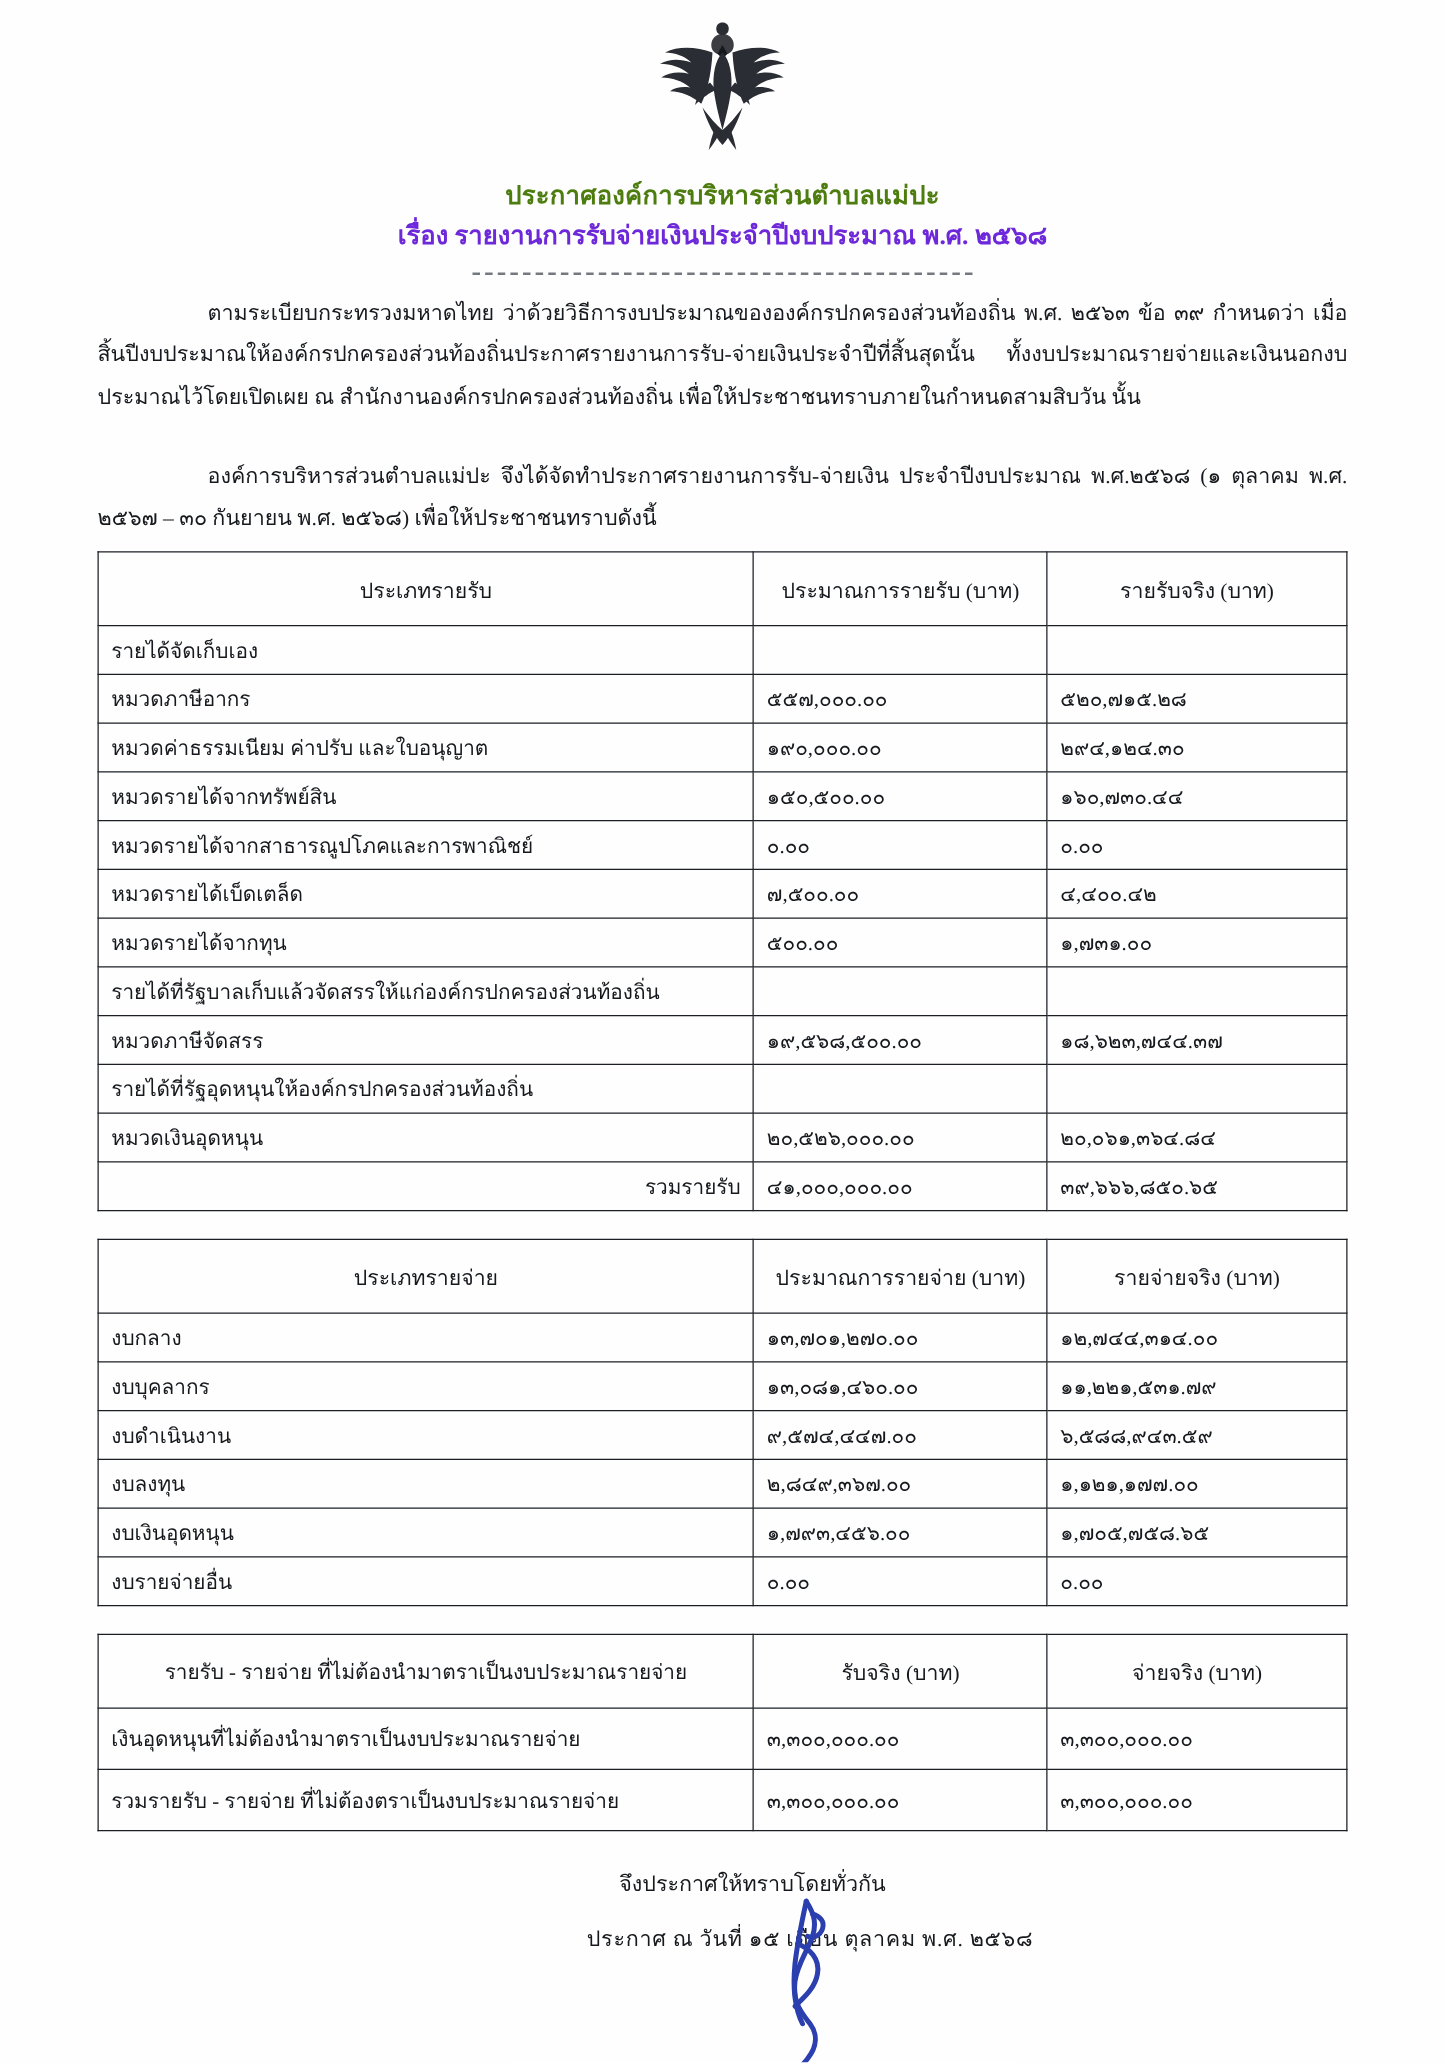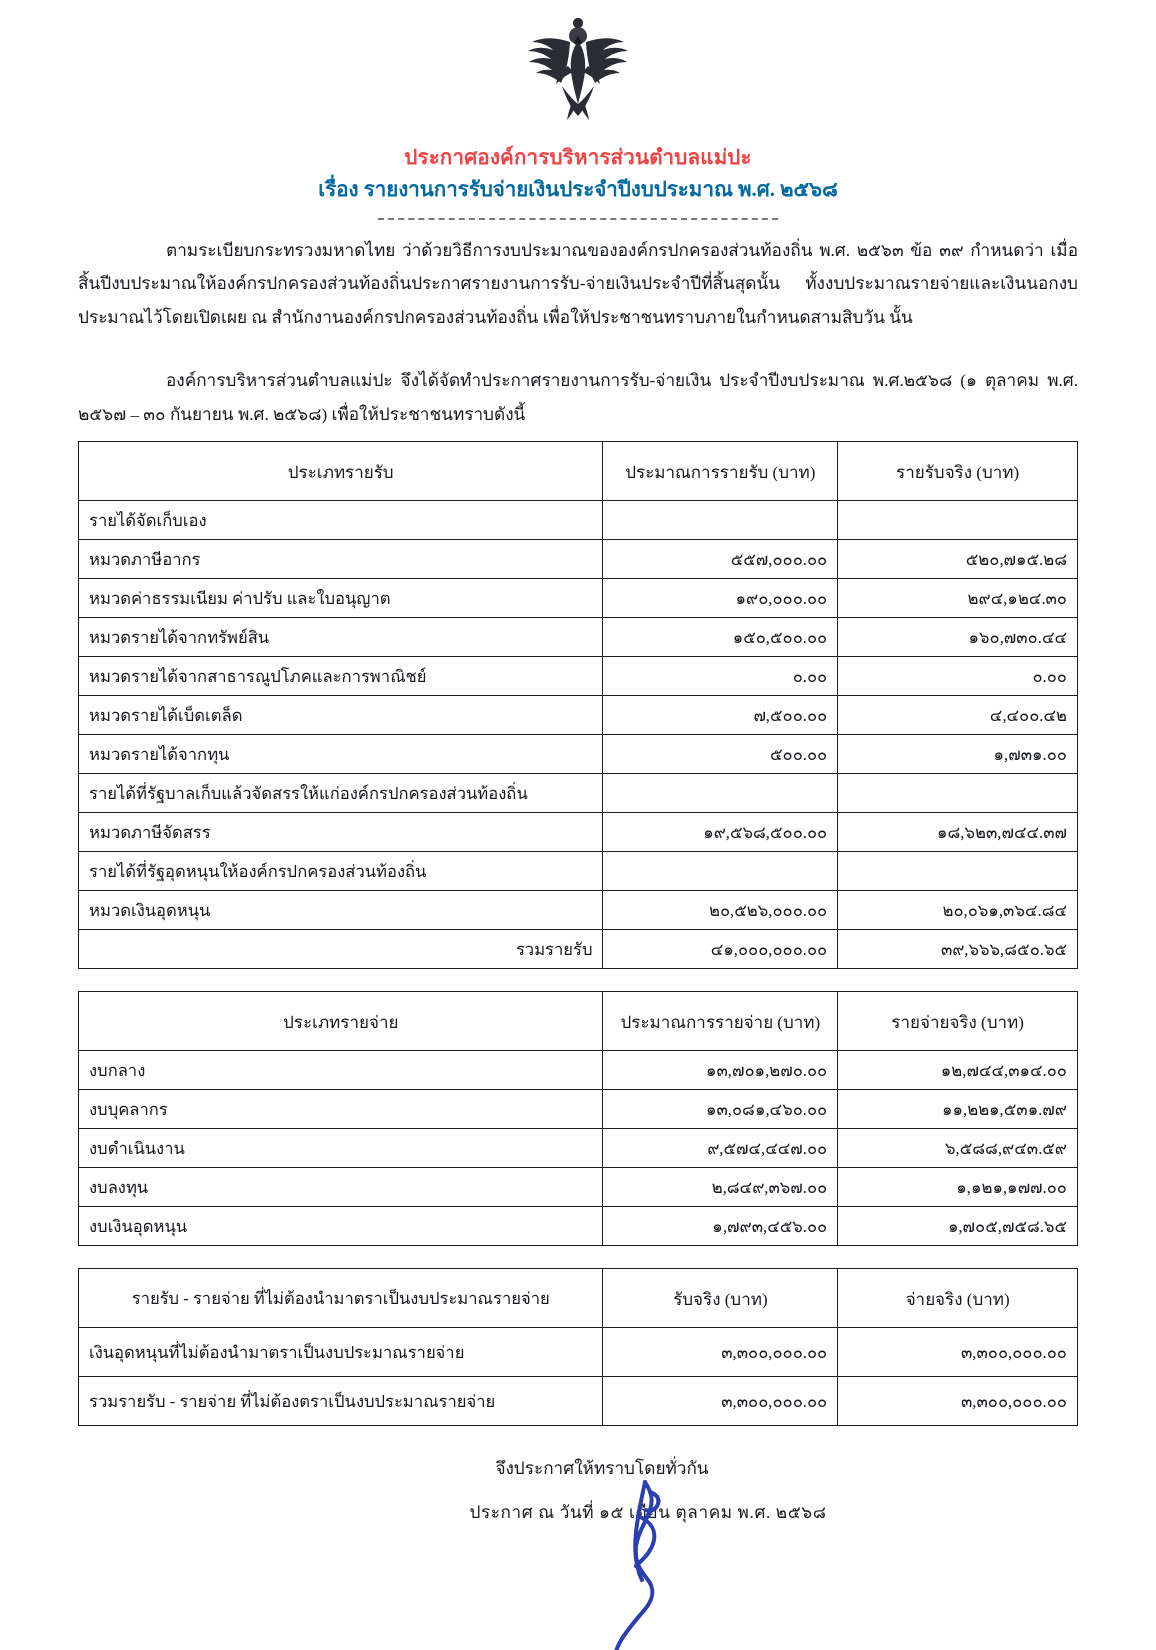--- a/index.html
+++ b/index.html
@@ -33,28 +33,28 @@
   
   .title-block {
     text-align: center;
     margin-top: 14px;
   }
   .doc-title {
     font-size: 20.5px;
     font-weight: bold;
     letter-spacing: .2px;
     line-height: 1.5;
-    color: #ef4444;
+    color: #4d7c0f;
     margin-top: 16px;
   }
   .doc-subtitle {
     font-size: 20.5px;
     font-weight: bold;
     line-height: 1.6;
-    color: #0369a1;
+    color: #6d28d9;
   }
   .rule-dashes {
     margin: 12px auto 0 auto;
     width: 400px;
     border-top: 2px dashed #5d626a;
     height: 0;
     opacity: .85;
   }
 
   
@@ -89,21 +89,21 @@
   .col-right { width: 24%; }
 
   .hdr-cell {
     text-align: center;
     height: 46px;
     font-size: 17px;
   }
   .row-h { height: 34px; padding-left: 48px; }
   .cell-group { padding-left: 6px; }
   .cell-item  { padding-left: 38px; }
-  .num { text-align: right; padding-right: 10px; }
+  .num { text-align: left; padding-right: 10px; }
   .total-label { text-align: right; padding-right: 14px; }
   .gap { height: 22px; }
 
   table.t3 td { height: 36px; }
   .t3 .col-label { width: 52.5%; }
 
   
   .footer-area {
     margin: 28px 78px 0 78px;
     font-size: 17.2px;
@@ -285,20 +285,25 @@
         </tr>
         <tr class="row-h">
           <td class="cell-item">งบลงทุน</td>
           <td class="num">๒,๘๔๙,๓๖๗.๐๐</td>
           <td class="num">๑,๑๒๑,๑๗๗.๐๐</td>
         </tr>
         <tr class="row-h">
           <td class="cell-item">งบเงินอุดหนุน</td>
           <td class="num">๑,๗๙๓,๔๕๖.๐๐</td>
           <td class="num">๑,๗๐๕,๗๕๘.๖๕</td>
+        </tr>
+        <tr class="row-h">
+          <td class="cell-item">งบรายจ่ายอื่น</td>
+          <td class="num">๐.๐๐</td>
+          <td class="num">๐.๐๐</td>
         </tr>
       </tbody>
     </table>
   </div>
 
   <div class="gap"></div>
 
   <div class="tbl-wrap">
     <table class="doc t3">
       <colgroup>

